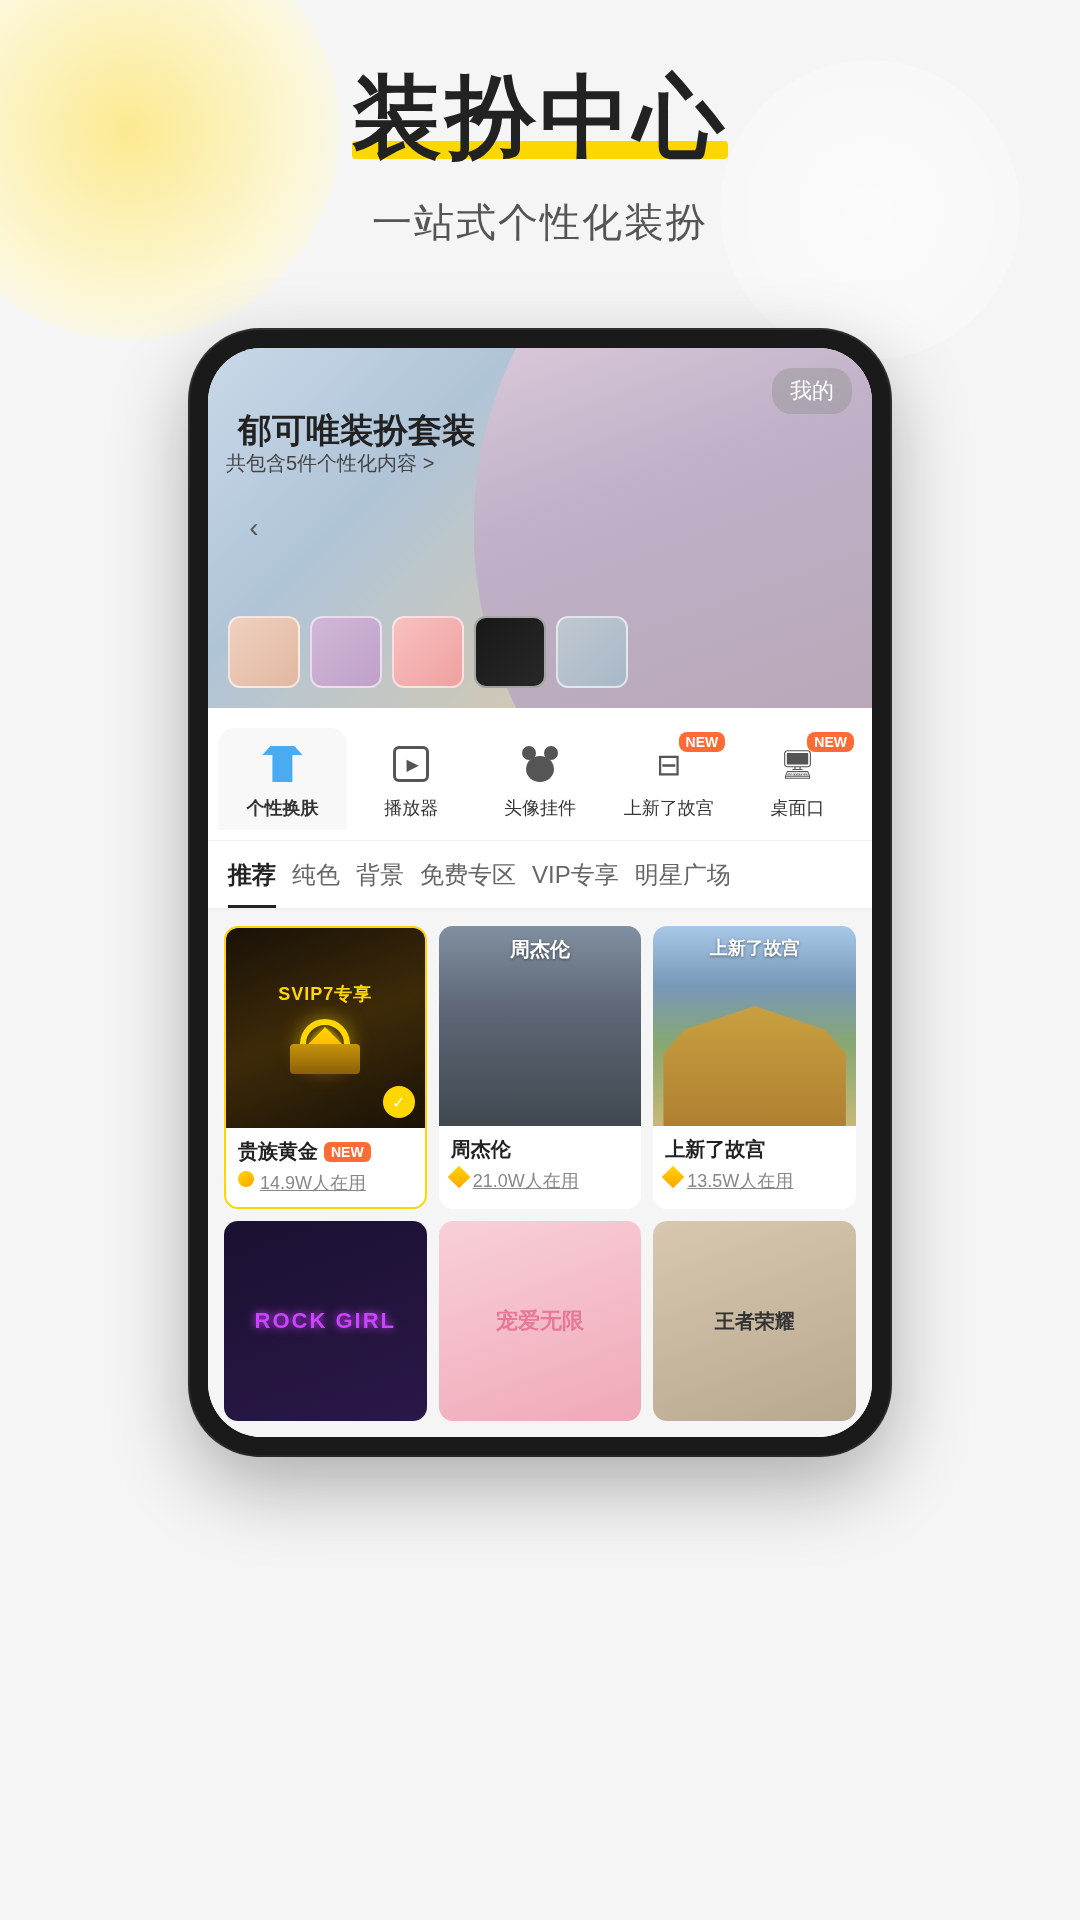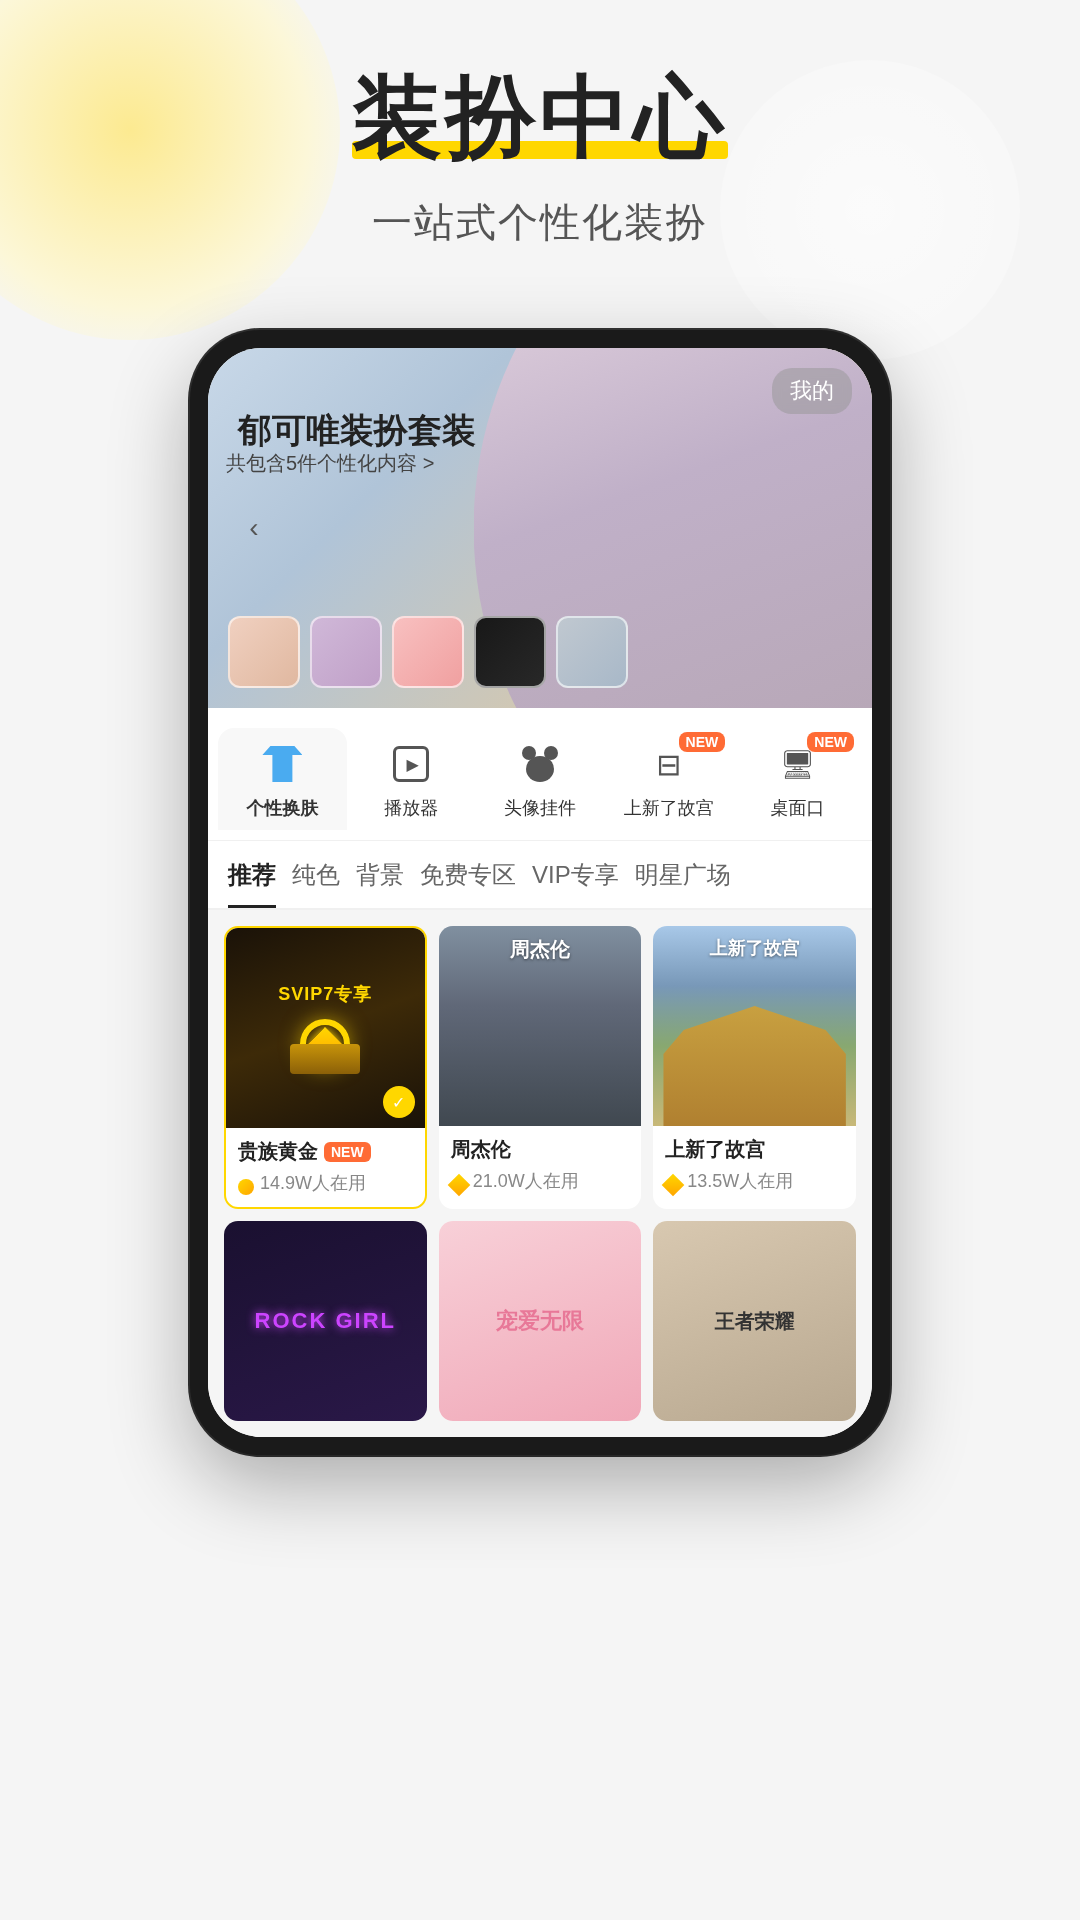--- a/index.html
+++ b/index.html
@@ -491,24 +491,25 @@
     .new-tag {
       background: #FF6B35;
       color: #fff;
       font-size: 14px;
       padding: 2px 7px;
       border-radius: 6px;
       font-weight: 700;
     }
     .skin-users {
       display: flex;
-      align-items: flex-end;
+      align-items: flex-start;
       gap: 6px;
       font-size: 18px;
       color: #888;
+      text-decoration: underline;
     }
     .diamond-icon {
       width: 16px; height: 16px;
       background: linear-gradient(135deg, #FFD700, #FFA500);
       transform: rotate(45deg);
       display: inline-block;
     }
     .coin-icon {
       width: 16px; height: 16px;
       background: linear-gradient(135deg, #FFD700, #FFA500);

